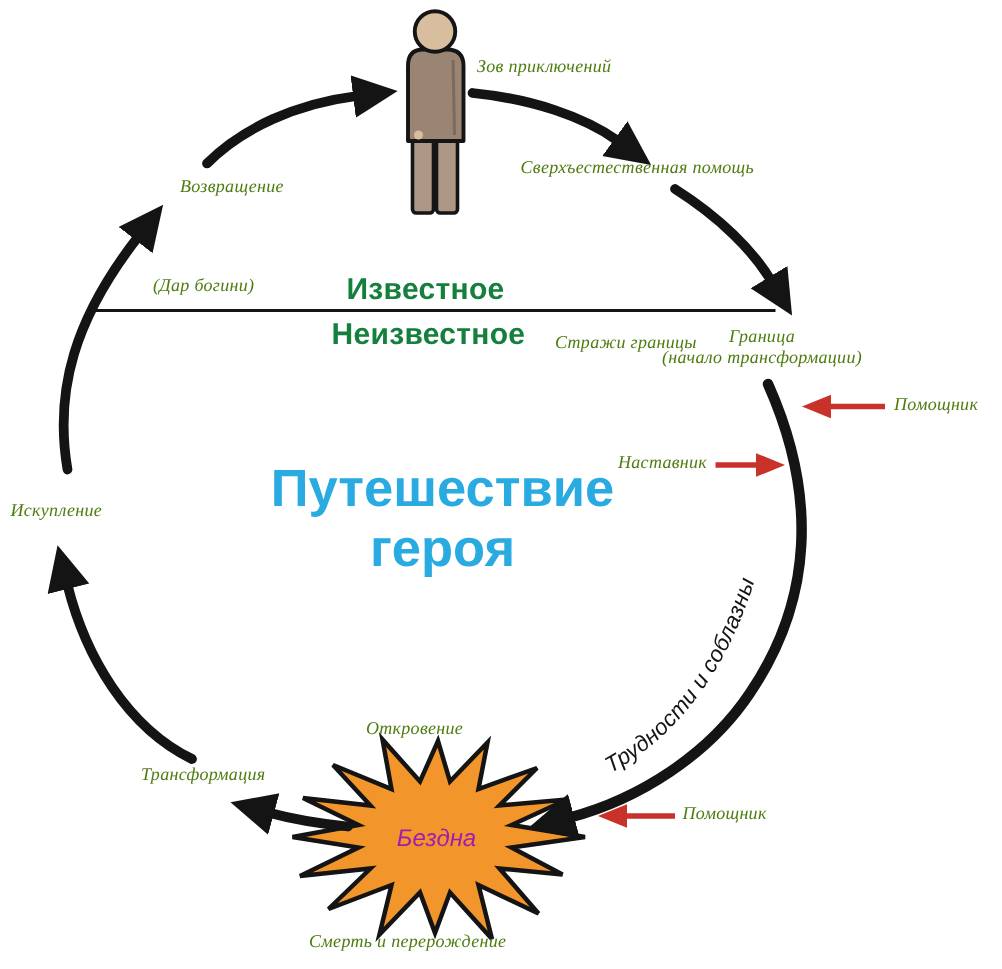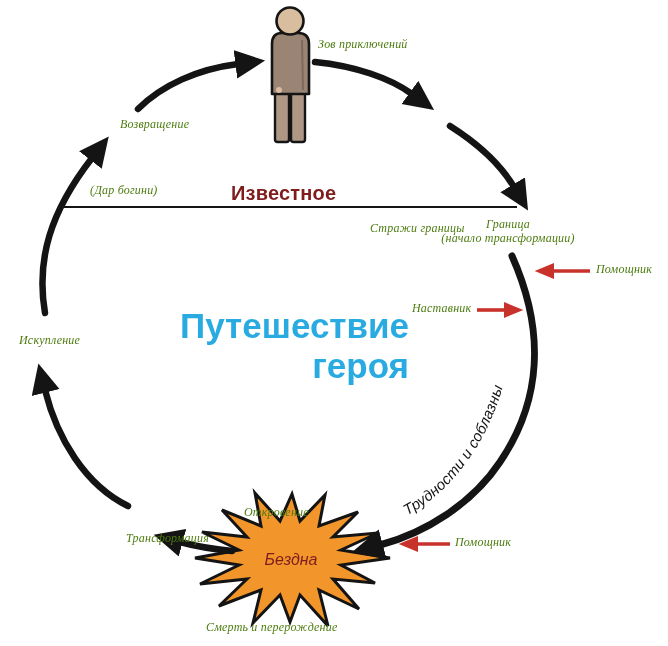--- a/index.html
+++ b/index.html
@@ -8,29 +8,29 @@
     font-family:"Liberation Sans",sans-serif;
   }
   #diagram-svg{position:absolute;left:0;top:0;width:668px;height:646px;}
   .label{
     position:absolute;font-style:italic;font-size:12px;line-height:1.18;
     color:#4d7c0f;white-space:nowrap;letter-spacing:.2px;font-family:Liberation Serif, serif;
   }
   .label.center{text-align:center;white-space:normal;}
   .zone-label{
     position:absolute;font-style:normal;font-weight:bold;font-size:20px;
-    color:#7f1d1d;white-space:nowrap;letter-spacing:.2px;
+    color:#15803d;white-space:nowrap;letter-spacing:.2px;
   }
   .main-title{
-    position:absolute;left:157px;top:306px;width:252px;text-align:right;
+    position:absolute;left:169px;top:306px;width:252px;text-align:center;
     font-weight:bold;font-size:35px;line-height:40px;color:#29ABE2;font-style:normal;
   }
   .abyss{
     position:absolute;left:236px;top:551px;width:110px;text-align:center;
-    font-style:italic;font-size:16px;color:#7f1d1d;
+    font-style:italic;font-size:16px;color:#a21caf;
   }
   .challenge-text{font-style:italic;font-size:15px;fill:#141414;letter-spacing:.2px;}
 </style>
 </head>
 <body>
 
 <div id="stage">
 
   <svg id="diagram-svg" viewBox="0 0 668 646" xmlns="http://www.w3.org/2000/svg">
     <defs>
@@ -68,49 +68,51 @@
       <rect x="291" y="90" width="14" height="52" rx="2.5" fill="#AF9786" stroke="#151515" stroke-width="2.4"></rect>
       <path d="M272,44 Q272,33 282,33 L298,33 Q309,33 309,44 L309,94 L272,94 Z" fill="#9A8474" stroke="#151515" stroke-width="2.6" stroke-linejoin="round"></path>
       <line x1="302" y1="40" x2="303" y2="90" stroke="#7D6A5C" stroke-width="2"></line>
       <circle cx="279" cy="90" r="3" fill="#D8BE9E"></circle>
       <circle cx="290" cy="21" r="13.5" fill="#D8BE9E" stroke="#151515" stroke-width="2.6"></circle>
     </g>
   </svg>
 
   <div class="label" style="left:318px;top:37px;">Зов приключений</div>
 
+  <div class="label" style="left:347px;top:104px;">Сверхъестественная помощь</div>
 
   <div class="label" style="left:370px;top:181px;margin-top:40px;">Стражи границы</div>
 
   <div class="label center" style="left:395px;top:217px;width:226px;">
     <div>Граница</div>
     <div>(начало трансформации)</div>
   </div>
 
   <div class="label" style="left:596px;top:262px;">Помощник</div>
 
   <div class="label" style="left:397px;top:301px;margin-left:15px;">Наставник</div>
 
   <div class="label" style="left:455px;top:535px;">Помощник</div>
 
-  <div class="label" style="left:244px;top:478px;margin-top:27px;">Откровение</div>
+  <div class="label" style="left:244px;top:478px;">Откровение</div>
 
   <div class="abyss">Бездна</div>
 
   <div class="label" style="left:206px;top:620px;">Смерть и перерождение</div>
 
-  <div class="label" style="left:94px;top:531px;margin-left:32px;">Трансформация</div>
+  <div class="label" style="left:94px;top:509px;">Трансформация</div>
 
-  <div class="label" style="left:7px;top:333px;margin-left:12px;">Искупление</div>
+  <div class="label" style="left:7px;top:333px;">Искупление</div>
 
   <div class="label" style="left:73px;top:117px;margin-left:47px;">Возвращение</div>
 
-  <div class="label" style="left:90px;top:183px;">(Дар богини)</div>
+  <div class="label" style="left:102px;top:183px;">(Дар богини)</div>
 
   <div class="zone-label" style="left:231px;top:182px;">Известное</div>
 
+  <div class="zone-label" style="left:221px;top:212px;">Неизвестное</div>
 
   <div class="main-title">
     <div>Путешествие</div>
     <div>героя</div>
   </div>
 
 </div>
 
 </body></html>

